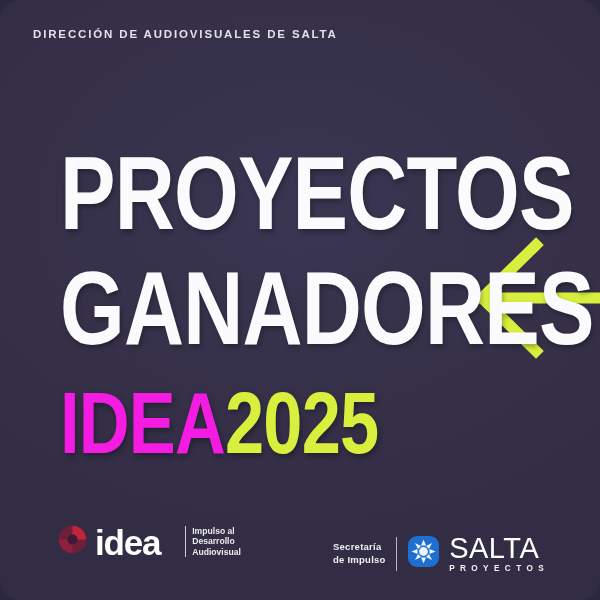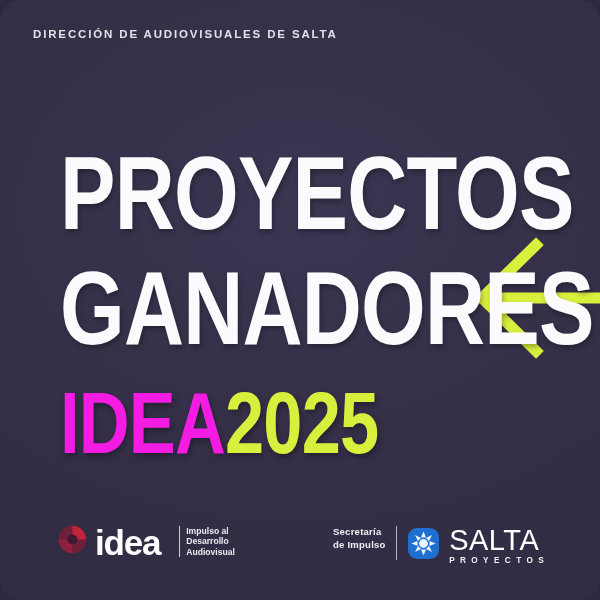--- a/index.html
+++ b/index.html
@@ -107,29 +107,29 @@
     position: relative;
     top: 1px;
   }
   .idea-tag {
     border-left: 1.5px solid #cfccd8;
     padding-left: 6px;
     font-size: 8.6px;
     line-height: 1.22;
     font-weight: 600;
     color: #eceaf1;
-    margin-left: 12px;
+    margin-left: 18px;
   }
 
   .gov-block {
     position: absolute;
     left: 333px;
-    top: 8px;
+    top: 16px;
     display: flex;
-    align-items: flex-start;
+    align-items: center;
     gap: 10px;
   }
   .secretaria {
     font-size: 9.5px;
     font-weight: 700;
     line-height: 1.35;
     color: #f0eff4;
     letter-spacing: 0.25px;
     white-space: nowrap;
   }

